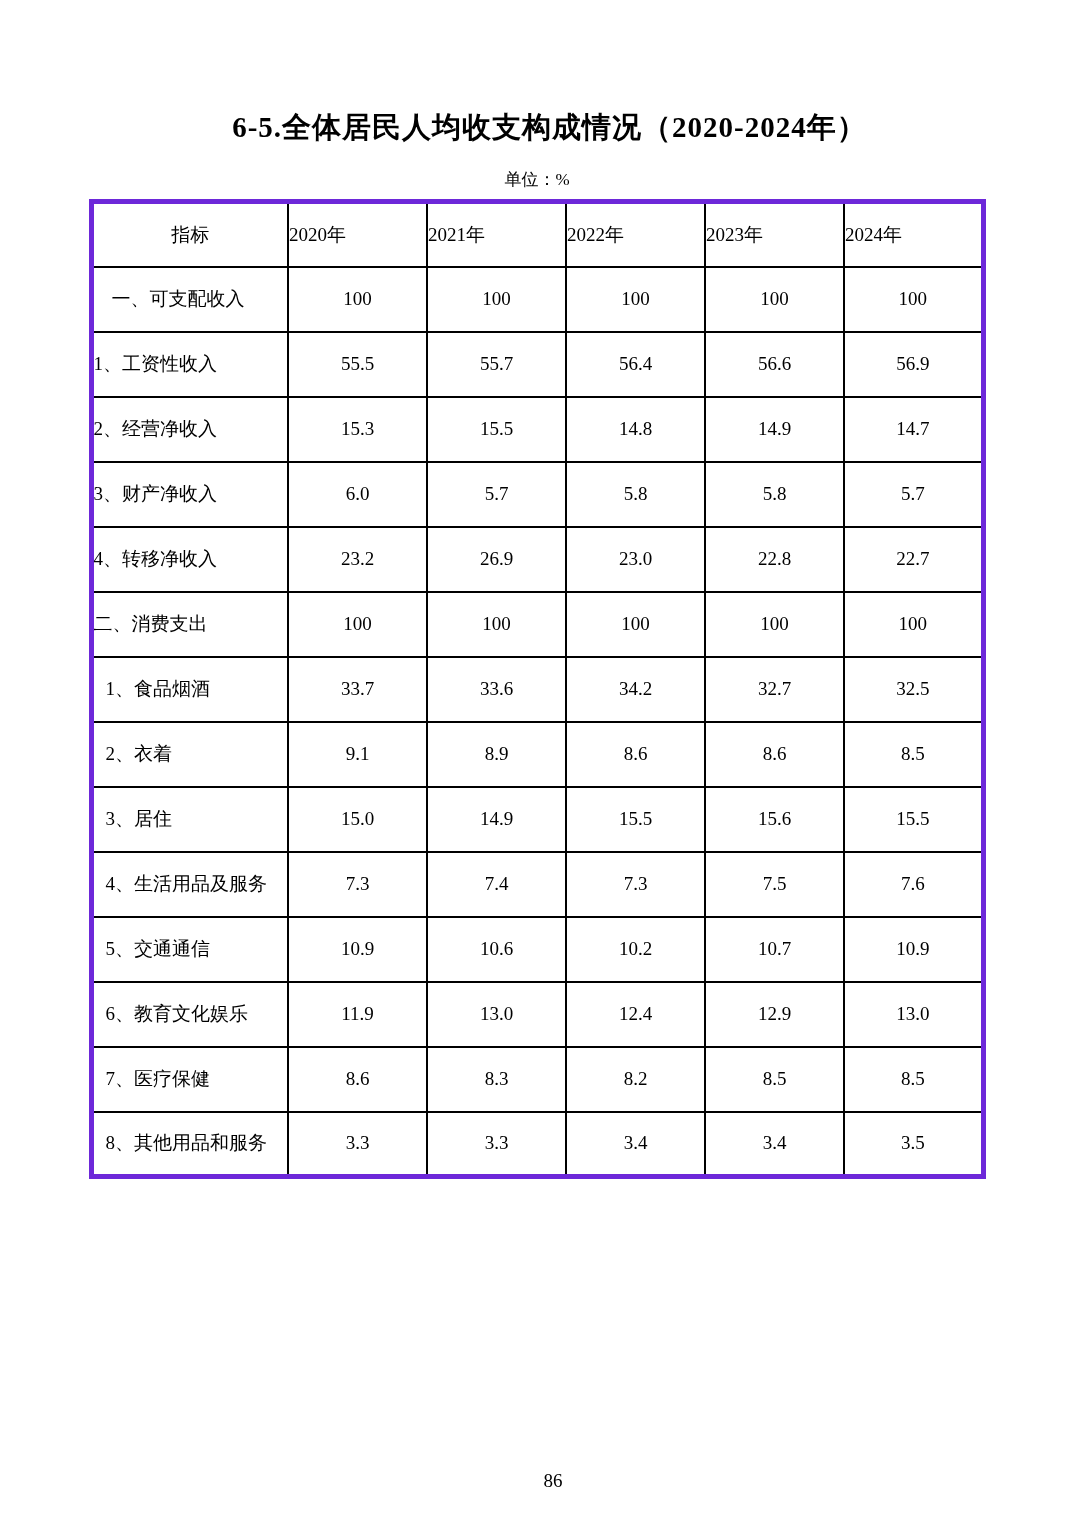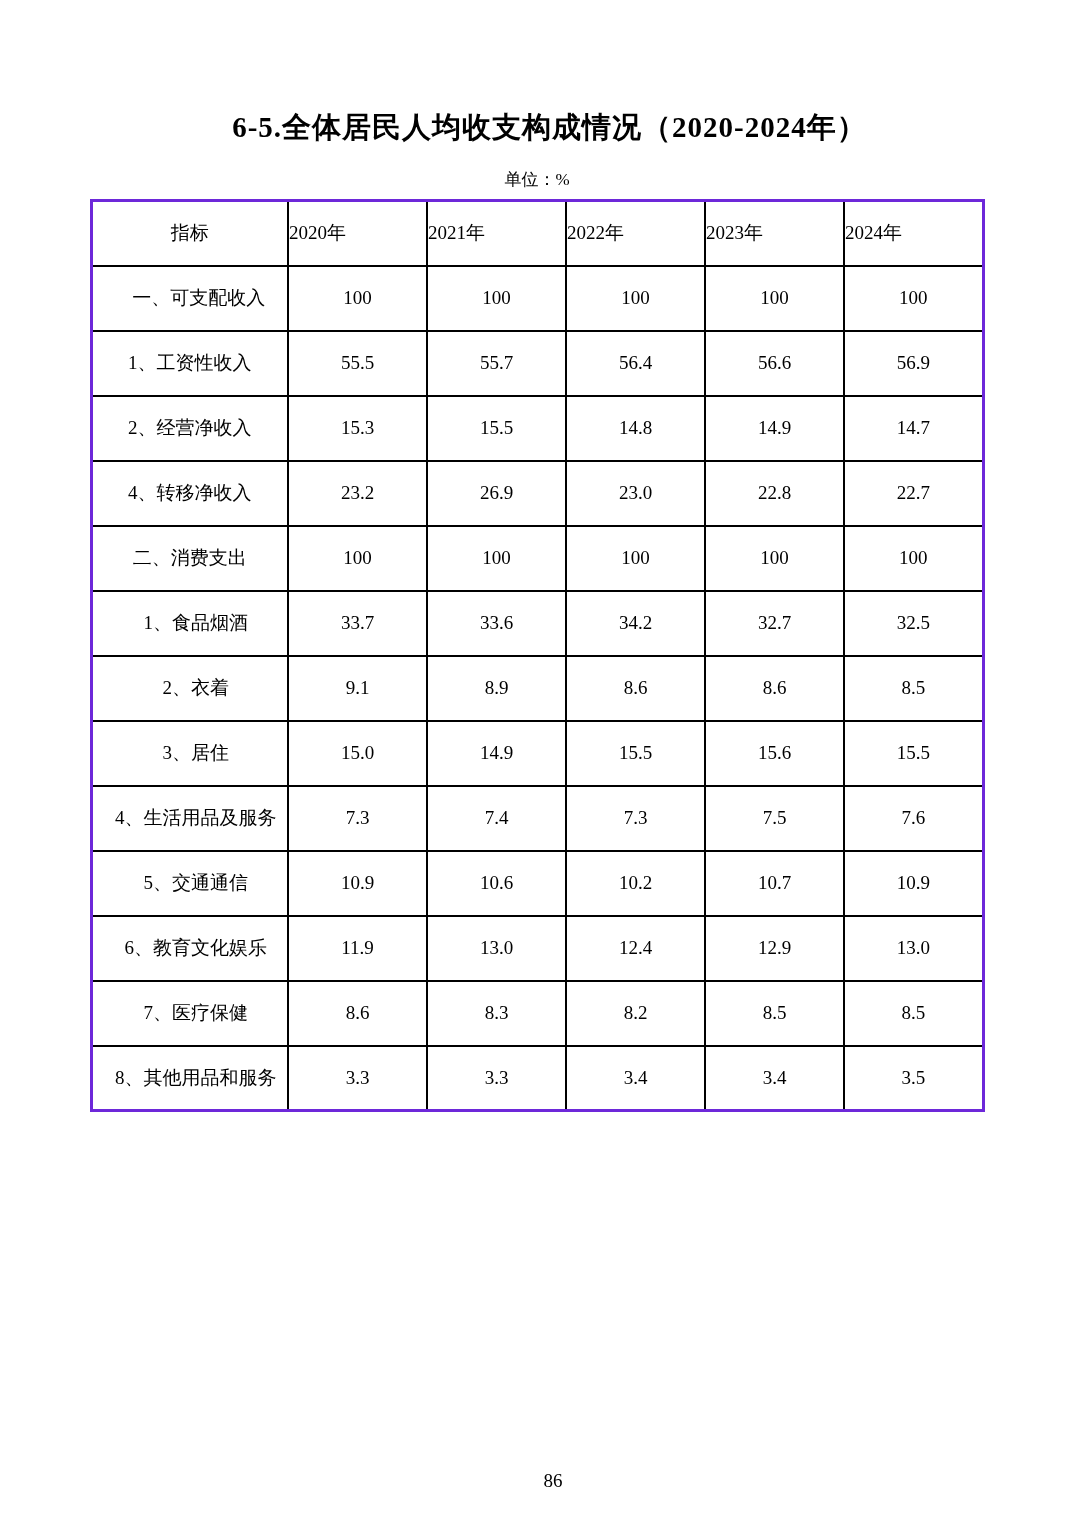--- a/index.html
+++ b/index.html
@@ -24,36 +24,36 @@
     width:890px;
     margin:20px auto 8px auto;
     text-align:center;
     font-size:17px;
   }
   table.main{
     width:892px;
     margin:0 auto;
     border-collapse:collapse;
     table-layout:fixed;
-    border:3px solid #6d28d9;
+    border:5px solid #6d28d9;
   }
   table.main td, table.main th{
     border:2px solid #000;
     font-size:19px;
     font-weight:normal;
     vertical-align:middle;
     padding:0;
     line-height:1.25;
   }
   table.main tr{height:65px;}
   tr.hdr{height:63px;}
   th.lab{font-weight:bold;text-align:center;}
   th.yr{text-align:left;}
   td.num{text-align:center;}
-  td.lab{text-align:center;padding-left:2px;padding-right:4px;}
+  td.lab{text-align:left;padding-left:2px;padding-right:4px;}
   td.lab.i1{text-indent:18px;}
   td.lab.i2{text-indent:12px;}
   .b{font-weight:bold;}
   .pageno{
     position:absolute;
     left:0;right:0;
     top:1470px;
     text-align:center;
     font-size:19px;
     margin-left:32px;
@@ -107,20 +107,28 @@
 
       <tr>
         <td class="lab">2、经营净收入</td>
         <td class="num">15.3</td>
         <td class="num">15.5</td>
         <td class="num">14.8</td>
         <td class="num">14.9</td>
         <td class="num">14.7</td>
       </tr>
 
+      <tr>
+        <td class="lab">3、财产净收入</td>
+        <td class="num">6.0</td>
+        <td class="num">5.7</td>
+        <td class="num">5.8</td>
+        <td class="num">5.8</td>
+        <td class="num">5.7</td>
+      </tr>
 
       <tr>
         <td class="lab">4、转移净收入</td>
         <td class="num">23.2</td>
         <td class="num">26.9</td>
         <td class="num">23.0</td>
         <td class="num">22.8</td>
         <td class="num">22.7</td>
       </tr>
 

